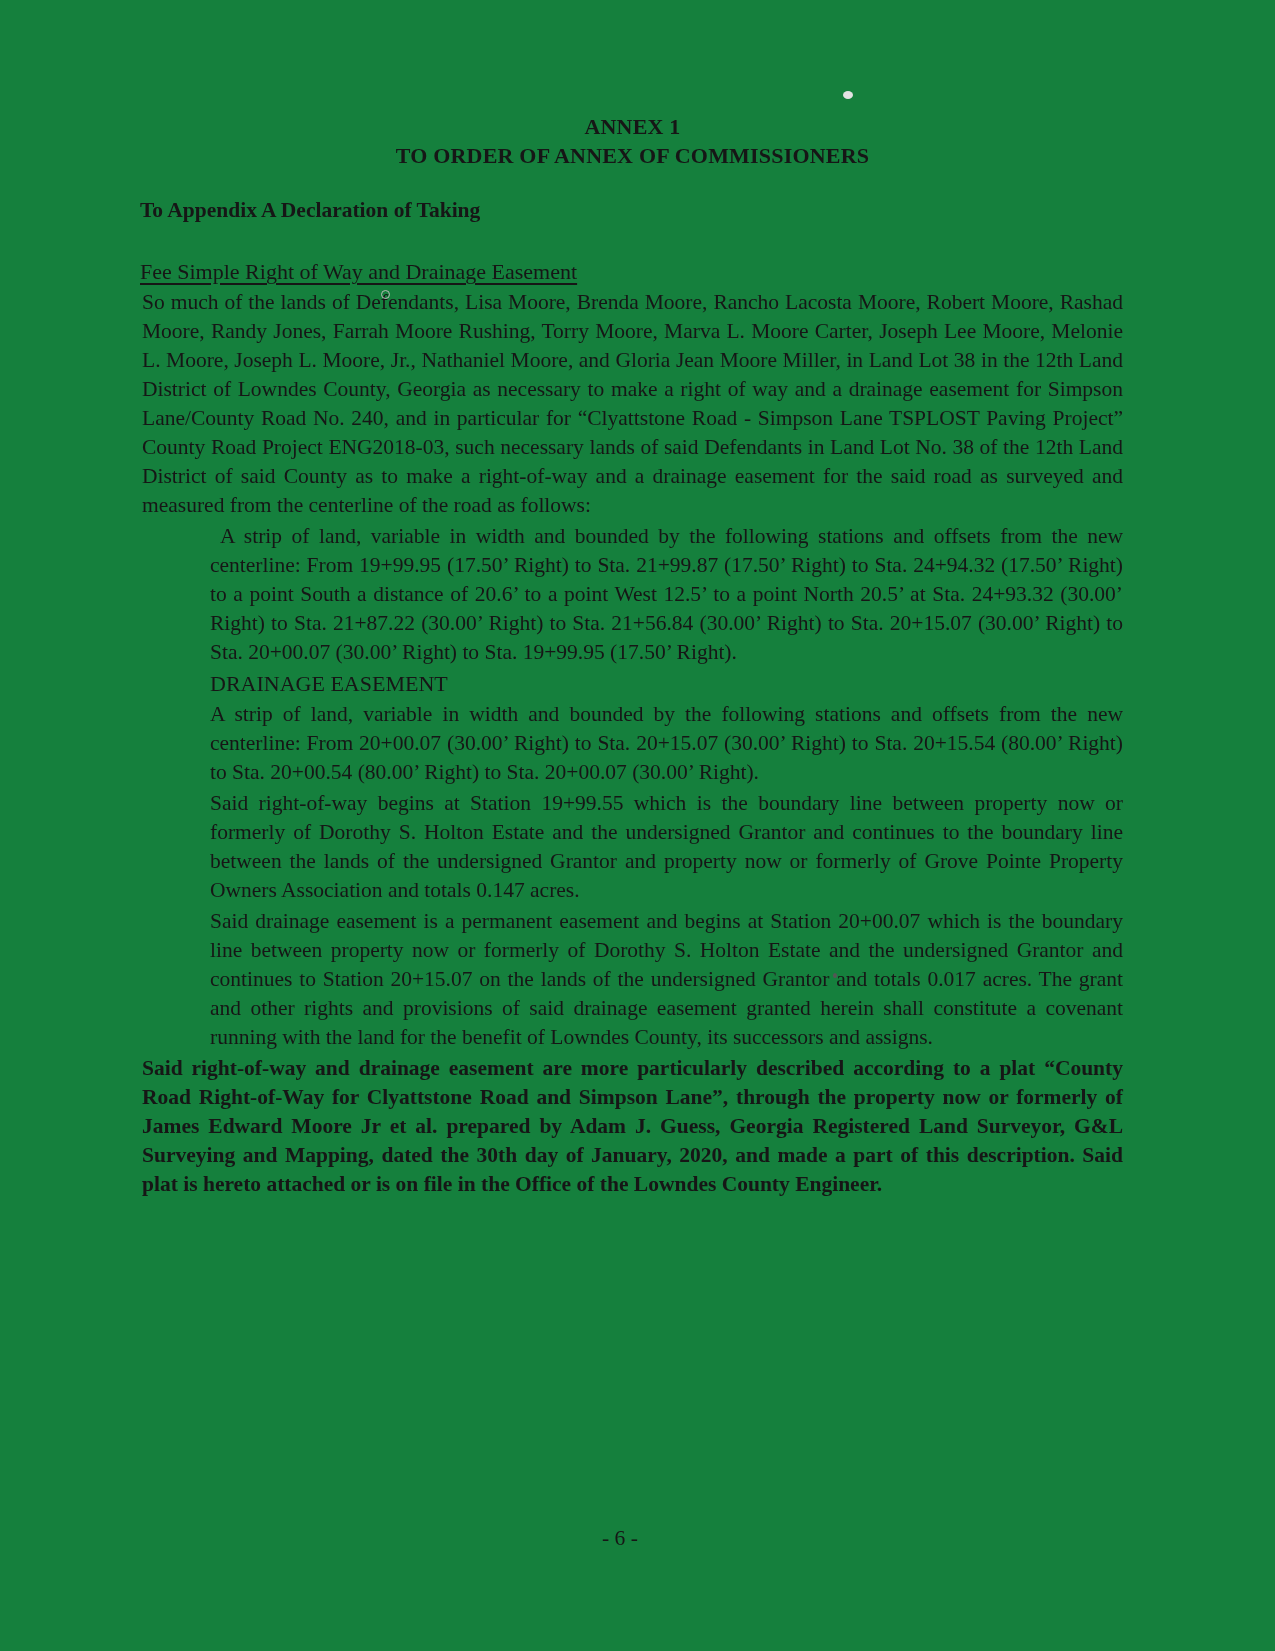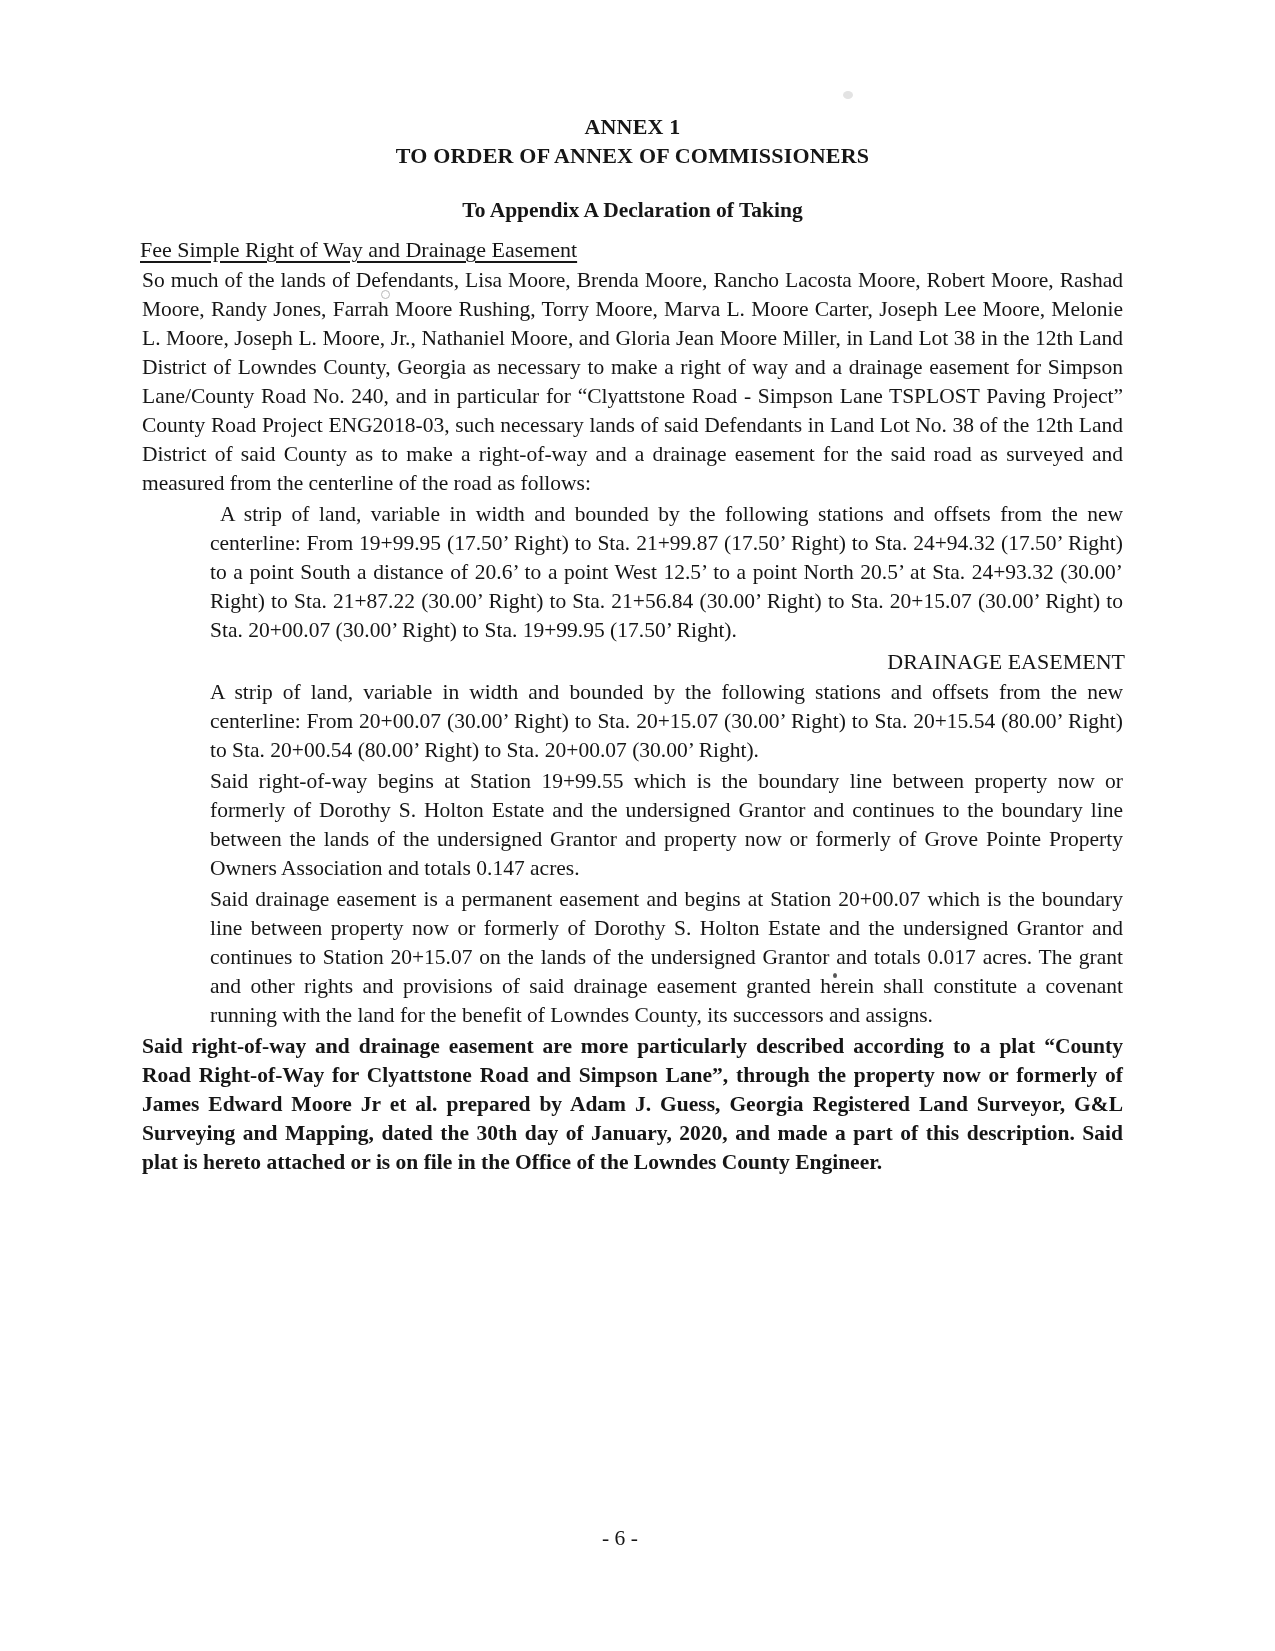--- a/index.html
+++ b/index.html
@@ -4,47 +4,47 @@
 <style>
   html, body {
     margin: 0;
     padding: 0;
     background: #e8e8e8;
   }
   .page {
     position: relative;
     width: 1275px;
     height: 1651px;
-    background: #ffffff;
+    background: #15803d;
     font-family: "Liberation Serif", "DejaVu Serif", serif;
     color: #161616;
     overflow: hidden;
   }
   .content {
     position: absolute;
     left: 140px;
     top: 112px;
     width: 985px;
   }
   .title-block {
     text-align: center;
     font-weight: bold;
     font-size: 22px;
     line-height: 29px;
     letter-spacing: 0.2px;
   }
   .subtitle {
     margin-top: 26px;
-    text-align: center;
+    text-align: left;
     font-weight: bold;
     font-size: 21.5px;
     line-height: 29px;
   }
   .section-heading {
-    margin-top: 10px;
+    margin-top: 32px;
     font-size: 22px;
     line-height: 29px;
     text-decoration: underline;
     text-underline-offset: 4px;
   }
   p.body {
     margin: 2px;
     font-size: 21.5px;
     line-height: 29px;
     text-align: justify;
@@ -60,21 +60,20 @@
     margin-left: 70px !important;
   }
   .first-line-indent {
     text-indent: 10px;
   }
   .drainage-heading {
     font-size: 22px;
     line-height: 29px;
     margin: 0;
     font-weight: normal;
-    text-align: right;
   }
   .page-number {
     position: absolute;
     left: 0;
     top: 1524px;
     width: 1240px;
     text-align: center;
     font-size: 21.5px;
     line-height: 29px;
   }

